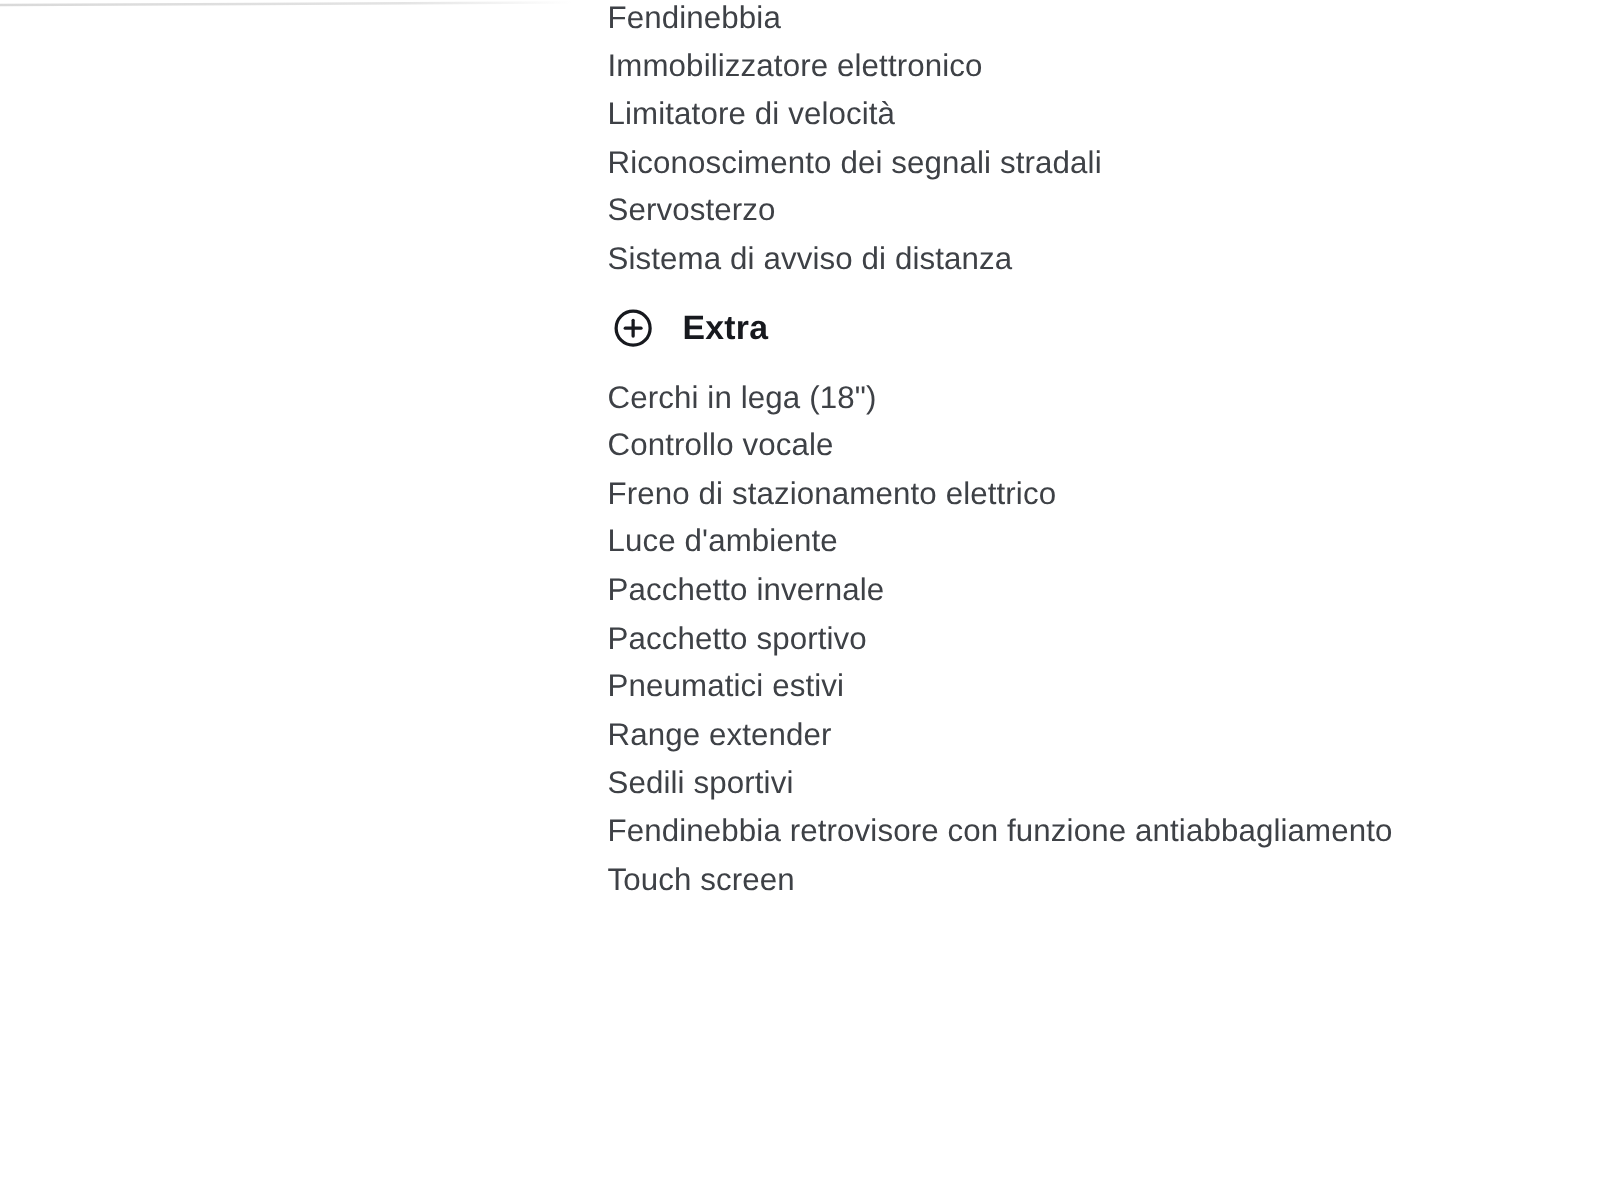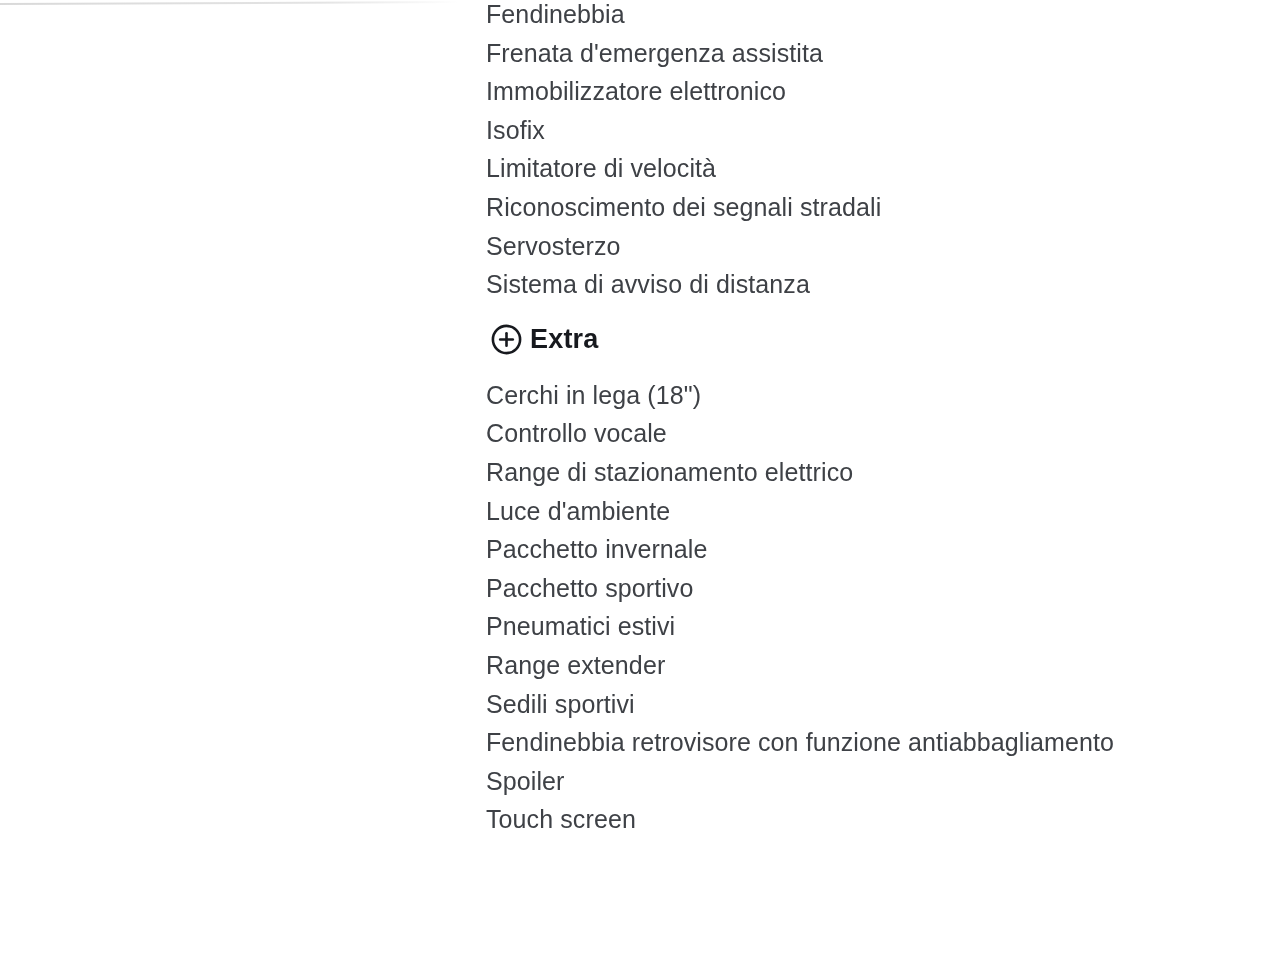--- a/index.html
+++ b/index.html
@@ -59,64 +59,61 @@
     height: 31px;
     flex: 0 0 31px;
     display: flex;
     align-items: center;
     justify-content: center;
   }
   .section-title {
     font-size: 27px;
     font-weight: bold;
     color: #17191e;
-    margin-left: 8px;
+    margin-left: 24px;
     letter-spacing: 0.2px;
   }
 </style>
 </head>
 <body>
 
 <div class="page">
 
   <div class="crop-edge"></div>
 
   <div class="content">
 
     <ul class="equip-list">
         <li class="equip-item">Fendinebbia</li>
-        <li class="equip-item">Frenata d'emergenza assistita</li>
         <li class="equip-item">Immobilizzatore elettronico</li>
-        <li class="equip-item">Isofix</li>
         <li class="equip-item">Limitatore di velocità</li>
         <li class="equip-item">Riconoscimento dei segnali stradali</li>
         <li class="equip-item">Servosterzo</li>
         <li class="equip-item">Sistema di avviso di distanza</li>
       </ul>
 
     <div class="section-header">
       <span class="icon-wrap">
         <svg width="31" height="31" viewBox="0 0 31 31" fill="none" xmlns="http://www.w3.org/2000/svg">
           <circle cx="15.5" cy="15.5" r="13.6" stroke="#17191e" stroke-width="2.6" fill="none"></circle>
           <line x1="15.5" y1="9.2" x2="15.5" y2="21.8" stroke="#17191e" stroke-width="2.6" stroke-linecap="round"></line>
           <line x1="9.2" y1="15.5" x2="21.8" y2="15.5" stroke="#17191e" stroke-width="2.6" stroke-linecap="round"></line>
         </svg>
       </span>
       <span class="section-title">Extra</span>
     </div>
 
     <ul class="equip-list">
         <li class="equip-item">Cerchi in lega (18")</li>
         <li class="equip-item">Controllo vocale</li>
-        <li class="equip-item">Range di stazionamento elettrico</li>
+        <li class="equip-item">Freno di stazionamento elettrico</li>
         <li class="equip-item">Luce d'ambiente</li>
         <li class="equip-item">Pacchetto invernale</li>
         <li class="equip-item">Pacchetto sportivo</li>
         <li class="equip-item">Pneumatici estivi</li>
         <li class="equip-item">Range extender</li>
         <li class="equip-item">Sedili sportivi</li>
         <li class="equip-item">Fendinebbia retrovisore con funzione antiabbagliamento</li>
-        <li class="equip-item">Spoiler</li>
         <li class="equip-item">Touch screen</li>
       </ul>
 
   </div>
 </div>
 
 </body></html>

